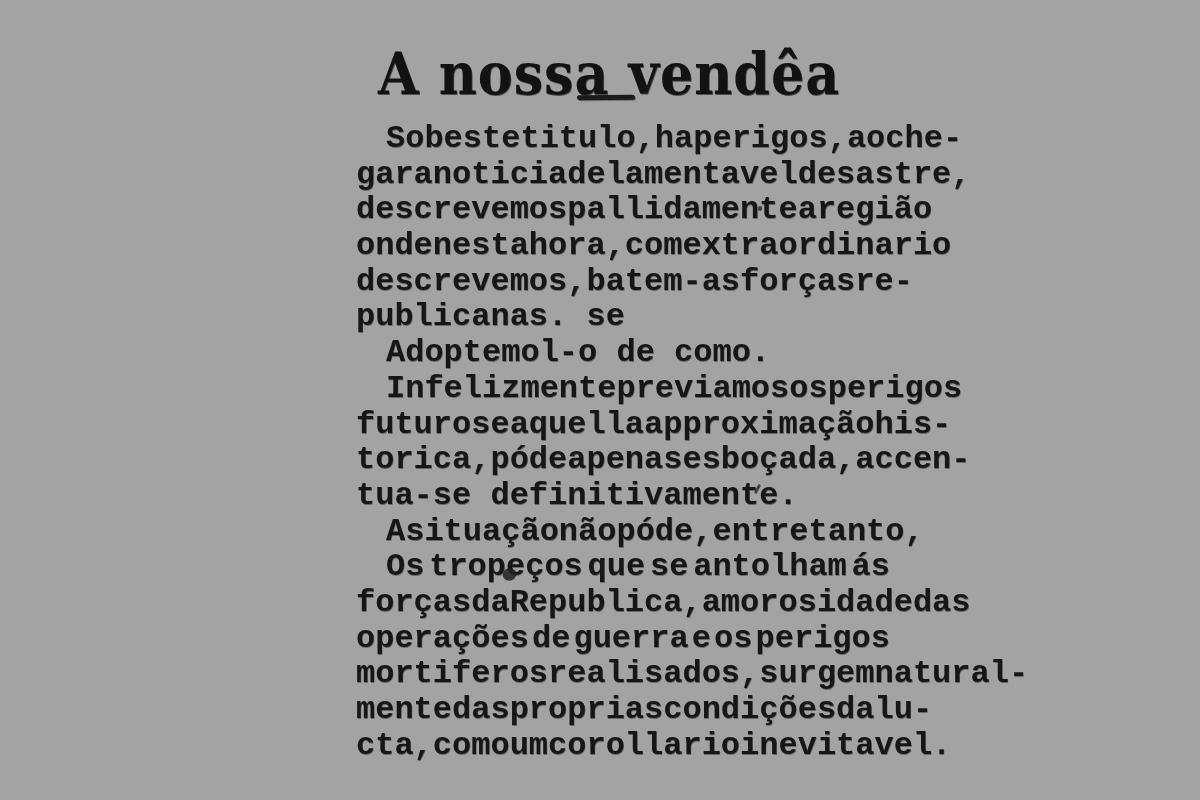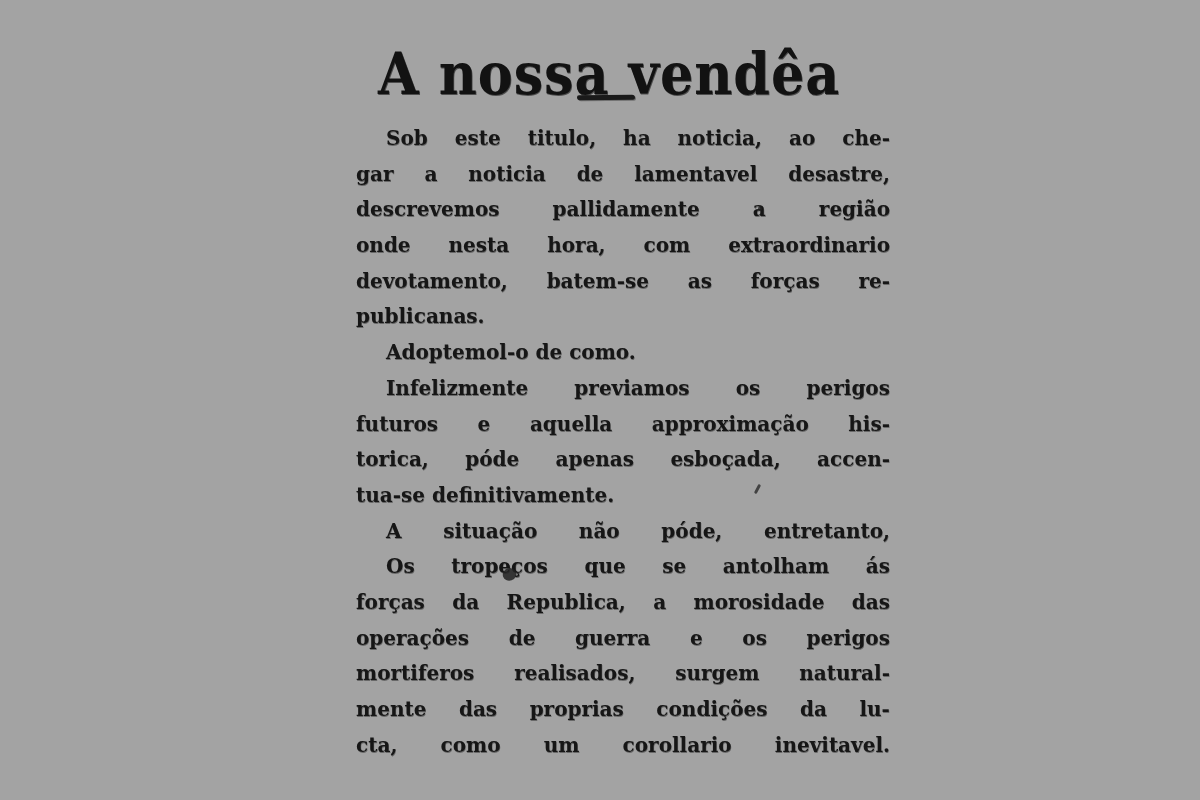--- a/index.html
+++ b/index.html
@@ -50,23 +50,24 @@
     transform: translateX(-46px) rotate(-0.6deg);
     border-radius: 2px 3px 2px 3px;
     box-shadow: 1px 1px 0 rgba(20,20,20,0.35);
   }
   .bodytext {
     position: absolute;
     top: 121px;
     left: 0;
     width: 534px;
     color: #161616;
-    font-size: 20px;
+    font-size: 32px;
     font-weight: bold;
     text-shadow: 0.5px 0.6px 0.4px rgba(15,15,15,0.4);
+    font-family: Liberation Mono, monospace;
   }
   .line {
     height: 35.7px;
     line-height: 35.7px;
     white-space: nowrap;
   }
   .line.just {
     display: flex;
     justify-content: space-between;
     white-space: normal;
@@ -104,21 +105,21 @@
 <div class="page">
   <div class="column">
     <h1 class="headline">A nossa vendêa</h1>
     <div class="divider"></div>
     <div class="bodytext">
         <div class="line indent just">
           <span>Sob</span>
           <span>este</span>
           <span>titulo,</span>
           <span>ha</span>
-          <span>noticia,</span>
+          <span>perigos,</span>
           <span>ao</span>
           <span>che-</span>
         </div>
         <div class="line just">
           <span>gar</span>
           <span>a</span>
           <span>noticia</span>
           <span>de</span>
           <span>lamentavel</span>
           <span>desastre,</span>
@@ -130,21 +131,21 @@
           <span>região</span>
         </div>
         <div class="line just">
           <span>onde</span>
           <span>nesta</span>
           <span>hora,</span>
           <span>com</span>
           <span>extraordinario</span>
         </div>
         <div class="line just">
-          <span>devotamento,</span>
+          <span>descrevemos,</span>
           <span>batem-se</span>
           <span>as</span>
           <span>forças</span>
           <span>re-</span>
         </div>
         <div class="line">publicanas.</div>
         <div class="line indent">Adoptemol-o de como.</div>
         <div class="line indent just">
           <span>Infelizmente</span>
           <span>previamos</span>

